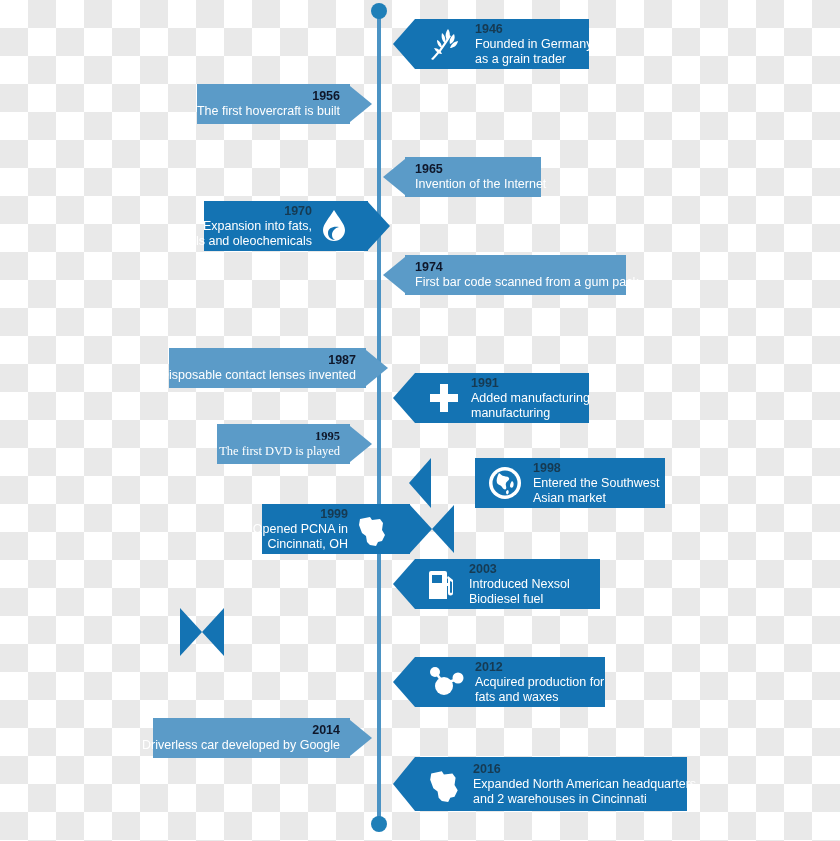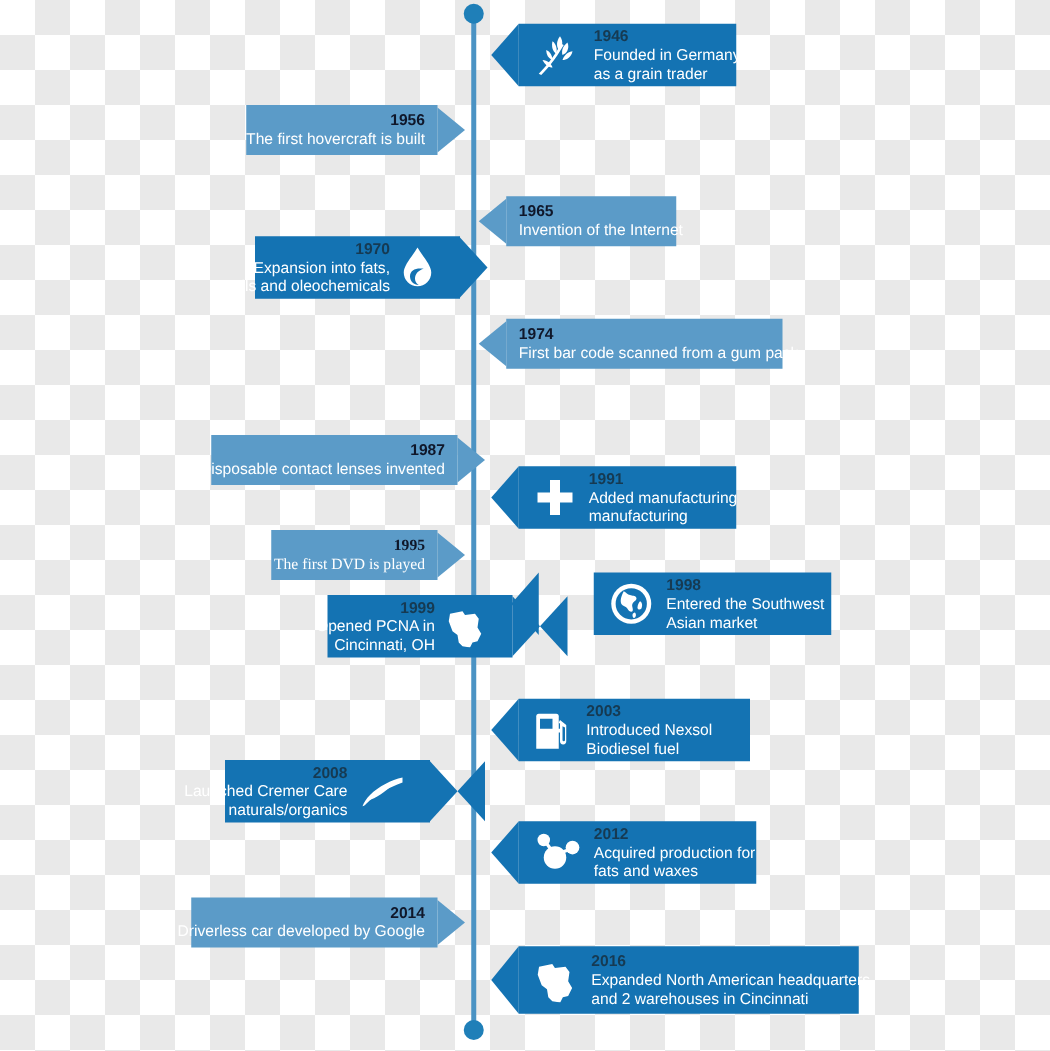--- a/index.html
+++ b/index.html
@@ -184,21 +184,21 @@
 <div class="banner world right-side" style="left:383px; top:157px;">
   <div class="tip" style="border-top-width:18px;border-bottom-width:18px;"></div>
   <div class="body" style="width:136px; height:37px;">
     <span class="text">
       <span class="year">1965</span>
       <span class="desc">Invention of the Internet</span>
     </span>
   </div>
 </div>
 
-<div class="banner company" style="left:168px; top:189px;padding-left:24px;">
+<div class="banner company" style="left:168px; top:201px;padding-left:24px;">
   <div class="body" style="width:164px; height:48px; justify-content:flex-end;">
     <span class="text" style="text-align:right;">
       <span class="year">1970</span>
       <span class="desc">Expansion into fats,</span>
       <span class="desc">oils and oleochemicals</span>
     </span>
     <span class="icon" style="margin-left:8px;">
       <svg width="28" height="34" viewBox="0 0 28 34">
         <path fill="#ffffff" d="M14 1C10 8 3 15 3 21a11 11 0 0 0 22 0C25 15 18 8 14 1z"></path>
         <path fill="#1473b3" d="M19 18c-4 1-7 4-7 8 0 2 1 4 3 5-4 0-7-3-7-7 0-5 5-7 11-6z"></path>
@@ -269,21 +269,21 @@
       </svg>
     </span>
     <span class="text">
       <span class="year">1998</span>
       <span class="desc">Entered the Southwest</span>
       <span class="desc">Asian market</span>
     </span>
   </div>
 </div>
 
-<div class="banner company" style="left:202px; top:476px;padding-left:48px;">
+<div class="banner company" style="left:202px; top:504px;padding-left:48px;">
   <div class="body" style="width:148px; height:48px; justify-content:flex-end;">
     <span class="text" style="text-align:right;">
       <span class="year">1999</span>
       <span class="desc">Opened PCNA in</span>
       <span class="desc">Cincinnati, OH</span>
     </span>
     <span class="icon" style="margin-left:8px;">
       <svg width="34" height="34" viewBox="0 0 34 34">
         <path fill="#ffffff" d="M4 7l10-2 2 3 8-1 3 4-1 7 3 5-3 6-4 1-2 4-6-1-3-3-1-6-4-3-3-8z"></path>
       </svg>
@@ -305,33 +305,20 @@
     </span>
     <span class="text">
       <span class="year">2003</span>
       <span class="desc">Introduced Nexsol</span>
       <span class="desc">Biodiesel fuel</span>
     </span>
   </div>
 </div>
 
 <div class="banner company" style="left:168px; top:608px;">
-  <div class="body" style="width:164px; height:48px; justify-content:flex-end;">
-    <span class="text" style="text-align:right;">
-      <span class="year">2008</span>
-      <span class="desc">Launched Cremer Care</span>
-      <span class="desc">naturals/organics</span>
-    </span>
-    <span class="icon" style="margin-left:6px;">
-      <svg width="40" height="30" viewBox="0 0 40 30">
-        <path fill="#ffffff" d="M38 4c-9 2-19 7-26 14-3 3-5 6-6 9 1 0 2-1 3-2 7-7 18-13 29-17z"></path>
-        <path fill="#ffffff" d="M32 8c-8 3-16 8-21 14 5-1 13-6 21-14z"></path>
-      </svg>
-    </span>
-  </div>
   <div class="tip" style="border-left:0; border-top:24px solid transparent; border-bottom:24px solid transparent; border-left:22px solid #1473b3;"></div>
 </div>
 
 <div class="banner company" style="left:381px; top:657px;">
   <div class="tip"></div>
   <div class="body" style="width:190px; height:50px;">
     <span class="icon">
       <svg width="38" height="34" viewBox="0 0 38 34">
         <g stroke="#ffffff" stroke-width="2.6" fill="none">
           <line x1="9" y1="8" x2="17" y2="19"></line>

